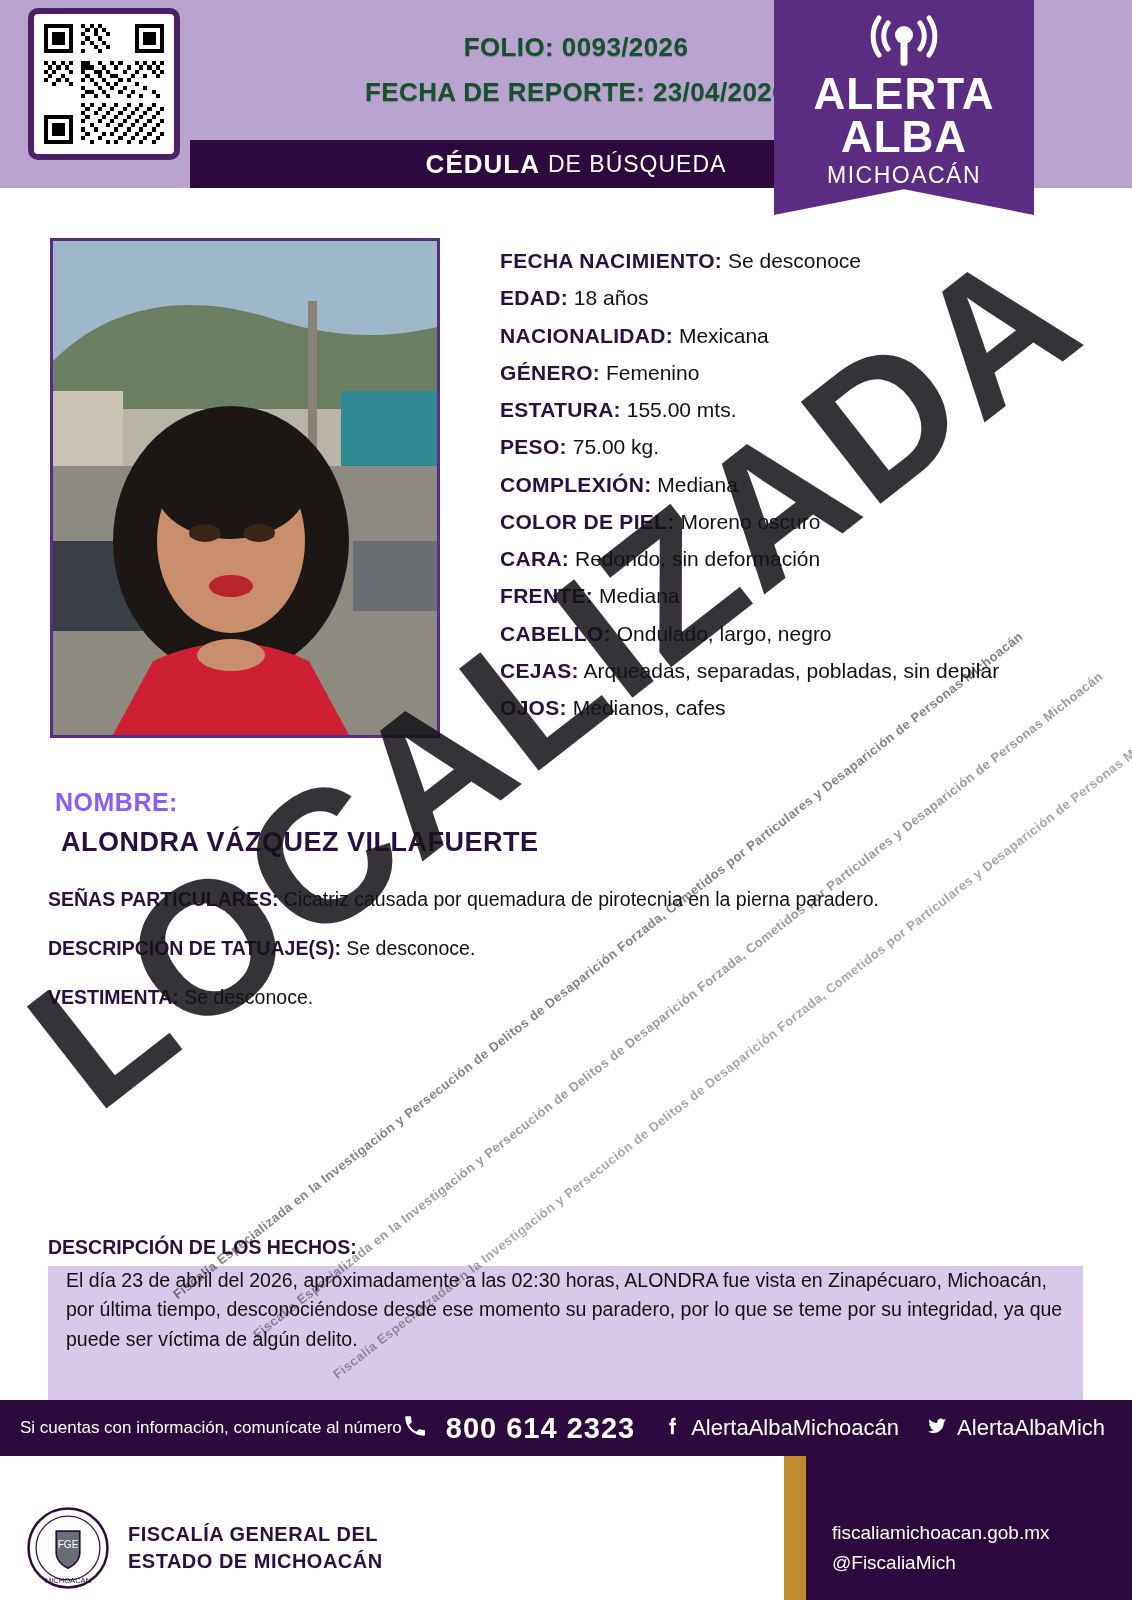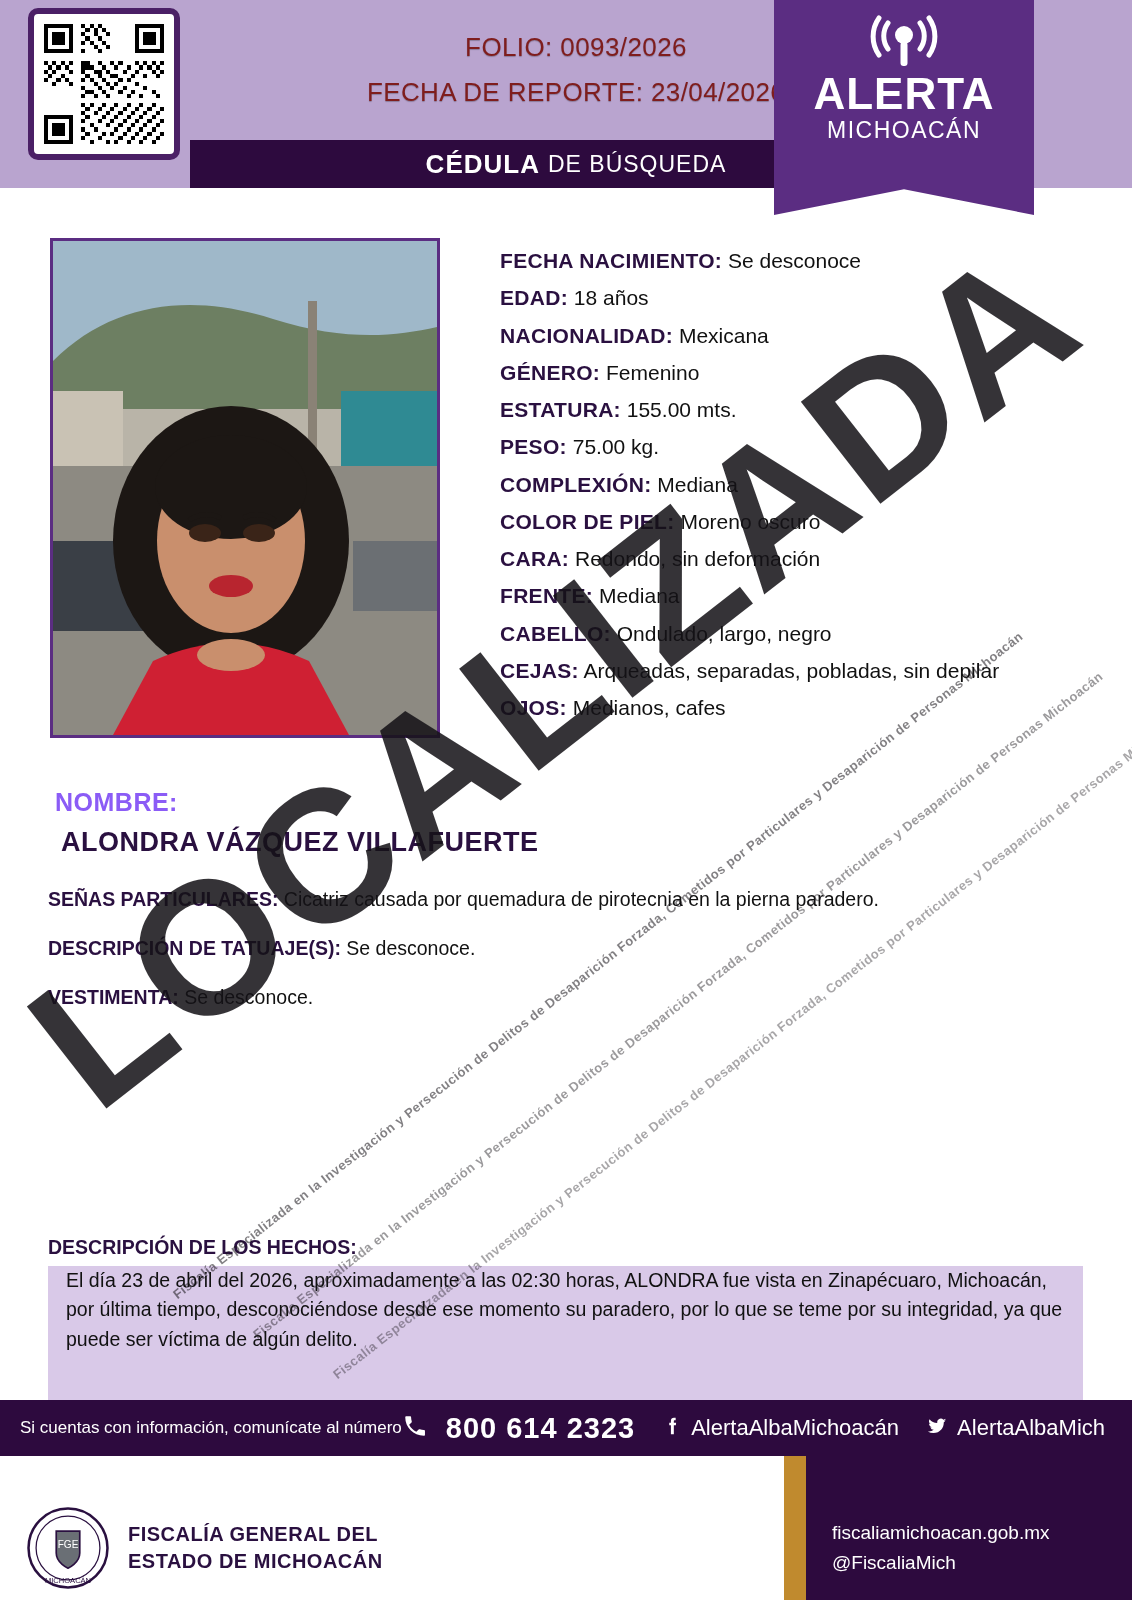--- a/index.html
+++ b/index.html
@@ -55,23 +55,23 @@
   }
   .folio-block {
     height: 140px;
     display: flex;
     flex-direction: column;
     align-items: center;
     justify-content: center;
     gap: 14px;
   }
   .folio-line {
-    color: #7f1d1d;
+    color: #14532d;
     font-size: 26px;
-    font-weight: normal;
+    font-weight: bold;
     letter-spacing: 0.4px;
     text-shadow: 0 1px 1px rgba(0,0,0,.25);
   }
   .cedula-bar {
     position: absolute;
     left: 0;
     right: 0;
     top: 140px;
     height: 48px;
     background: #2d0a3e;
@@ -550,20 +550,21 @@
         <svg width="86" height="54" viewBox="0 0 86 54">
           <circle cx="43" cy="20" r="9" fill="#ffffff"></circle>
           <rect x="39.5" y="27" width="7" height="24" rx="3" fill="#ffffff"></rect>
           <path d="M27 34 A22 22 0 0 1 27 8" stroke="#ffffff" stroke-width="5" fill="none" stroke-linecap="round"></path>
           <path d="M18 40 A32 32 0 0 1 18 3" stroke="#ffffff" stroke-width="5" fill="none" stroke-linecap="round"></path>
           <path d="M59 8 A22 22 0 0 1 59 34" stroke="#ffffff" stroke-width="5" fill="none" stroke-linecap="round"></path>
           <path d="M68 3 A32 32 0 0 1 68 40" stroke="#ffffff" stroke-width="5" fill="none" stroke-linecap="round"></path>
         </svg>
       </div>
       <div class="alerta">ALERTA</div>
+      <div class="alba">ALBA</div>
       <div class="mich">MICHOACÁN</div>
     </div>
   </div>
 
   <div class="content">
 
     <div class="photo">
       <svg width="384" height="494" viewBox="0 0 384 494">
         <rect x="0" y="0" width="384" height="200" fill="#9fb8c9"></rect>
         <path d="M0 120 C60 60 140 52 220 78 C290 100 340 96 384 86 L384 170 L0 170 Z" fill="#6d7f62"></path>

